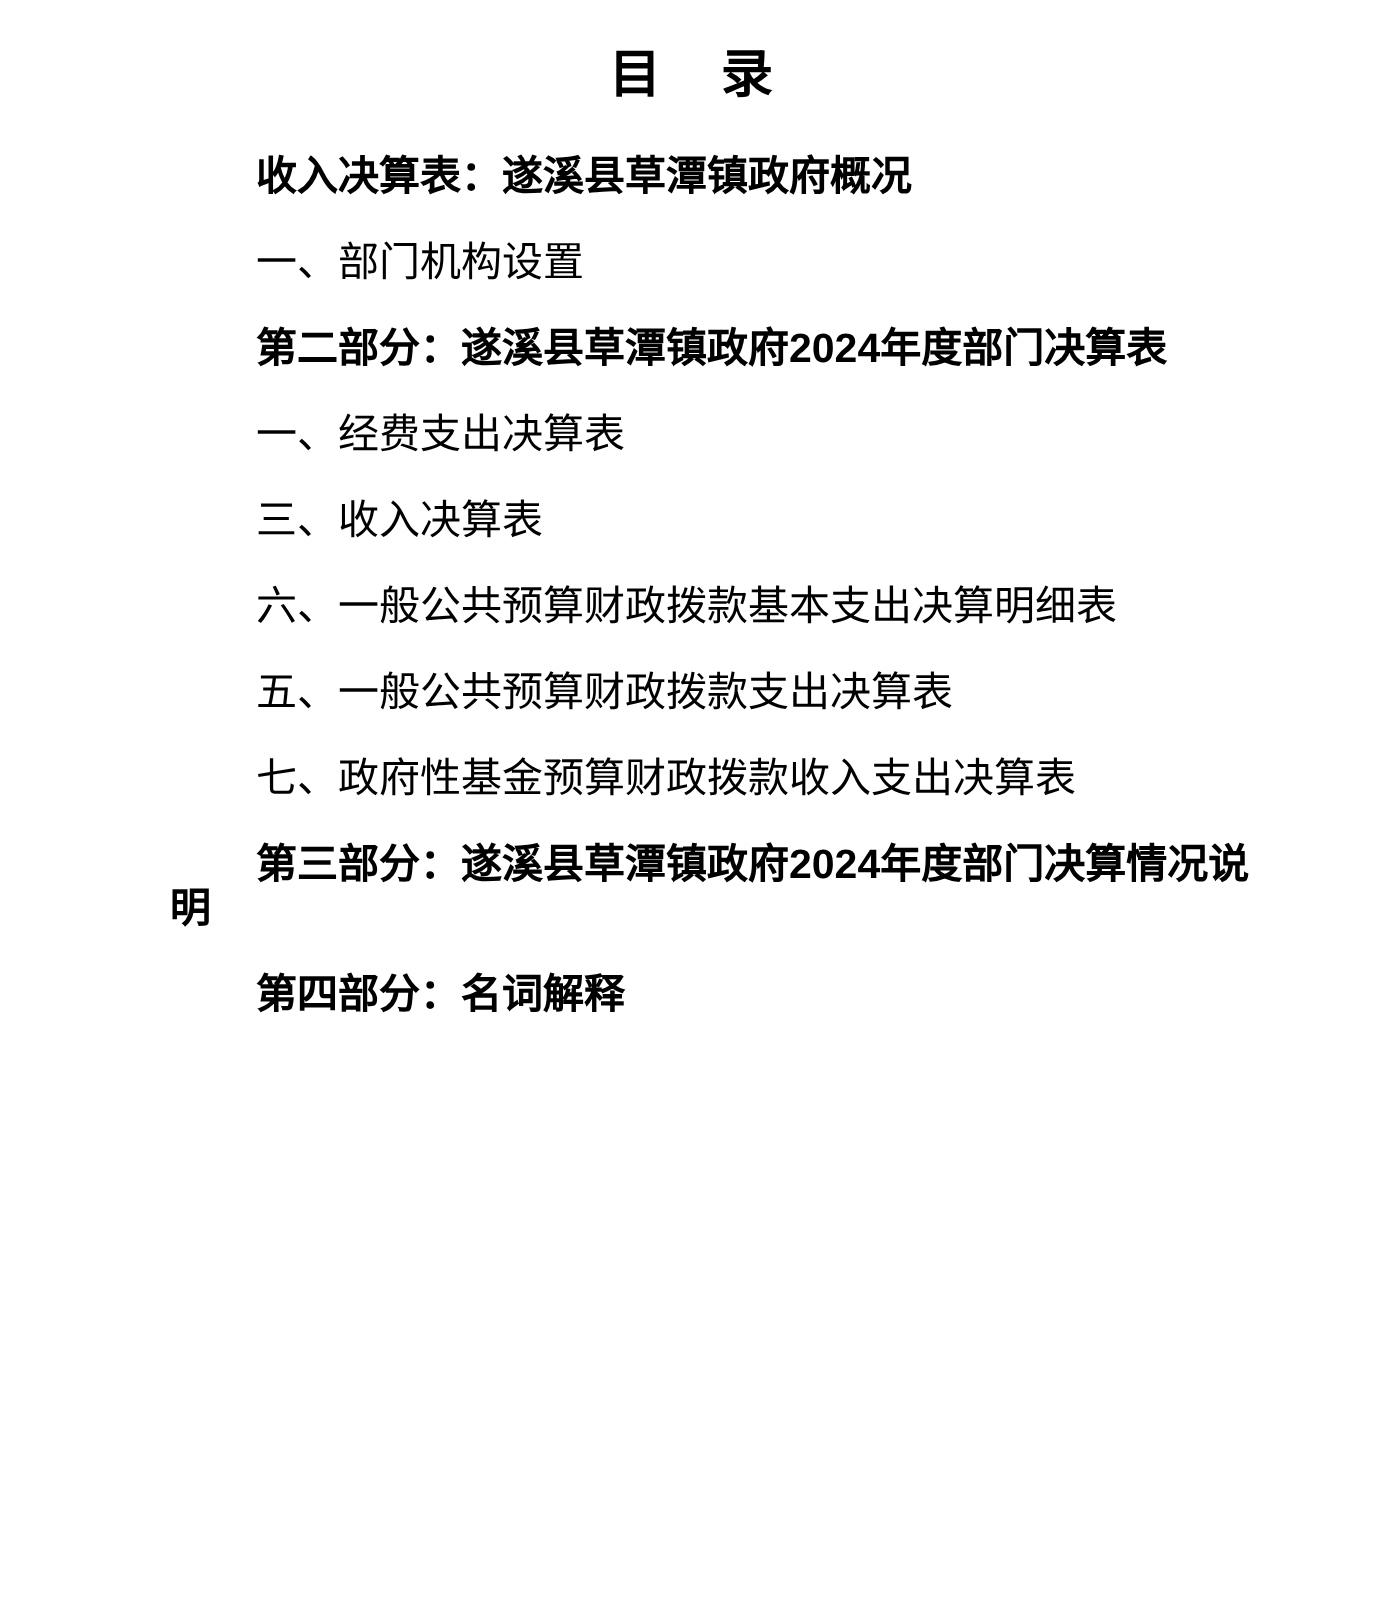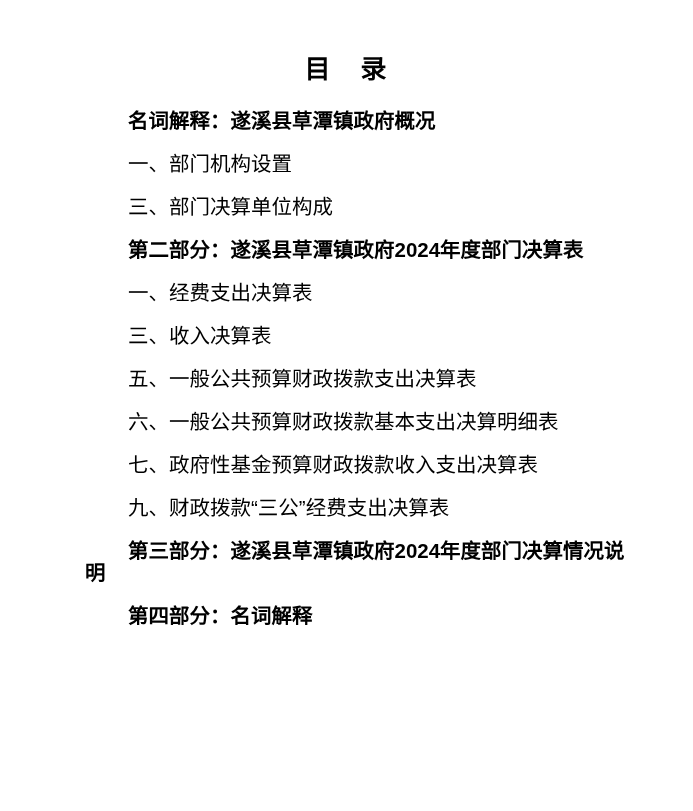--- a/index.html
+++ b/index.html
@@ -9,21 +9,21 @@
   }
   .page {
     position: relative;
     width: 693px;
     height: 811px;
     background: #ffffff;
     color: #000000;
     font-family: "Liberation Sans", "DejaVu Sans", sans-serif;
     overflow: hidden;
     box-sizing: border-box;
-    padding-top: 54px;
+    padding-top: 22px;
   }
   .toc-title {
     margin: 0 0 26px 0;
     font-size: 26px;
     line-height: 30px;
     font-weight: bold;
     text-align: center;
     letter-spacing: 2px;
   }
   .toc-body {
@@ -41,26 +41,24 @@
     font-weight: bold;
   }
 </style>
 </head>
 <body>
 
 <div class="page">
   <h1 class="toc-title">目　录</h1>
 
   <div class="toc-body">
-    <p class="toc-entry heading">名词解释：遂溪县草潭镇政府概况</p>
+    <p class="toc-entry heading">收入决算表：遂溪县草潭镇政府概况</p>
     <p class="toc-entry">一、部门机构设置</p>
-    <p class="toc-entry">三、部门决算单位构成</p>
     <p class="toc-entry heading">第二部分：遂溪县草潭镇政府2024年度部门决算表</p>
     <p class="toc-entry">一、经费支出决算表</p>
     <p class="toc-entry">三、收入决算表</p>
+    <p class="toc-entry">六、一般公共预算财政拨款基本支出决算明细表</p>
     <p class="toc-entry">五、一般公共预算财政拨款支出决算表</p>
-    <p class="toc-entry">六、一般公共预算财政拨款基本支出决算明细表</p>
     <p class="toc-entry">七、政府性基金预算财政拨款收入支出决算表</p>
-    <p class="toc-entry">九、财政拨款“三公”经费支出决算表</p>
     <p class="toc-entry heading">第三部分：遂溪县草潭镇政府2024年度部门决算情况说明</p>
     <p class="toc-entry heading">第四部分：名词解释</p>
   </div>
 </div>
 
 </body></html>

